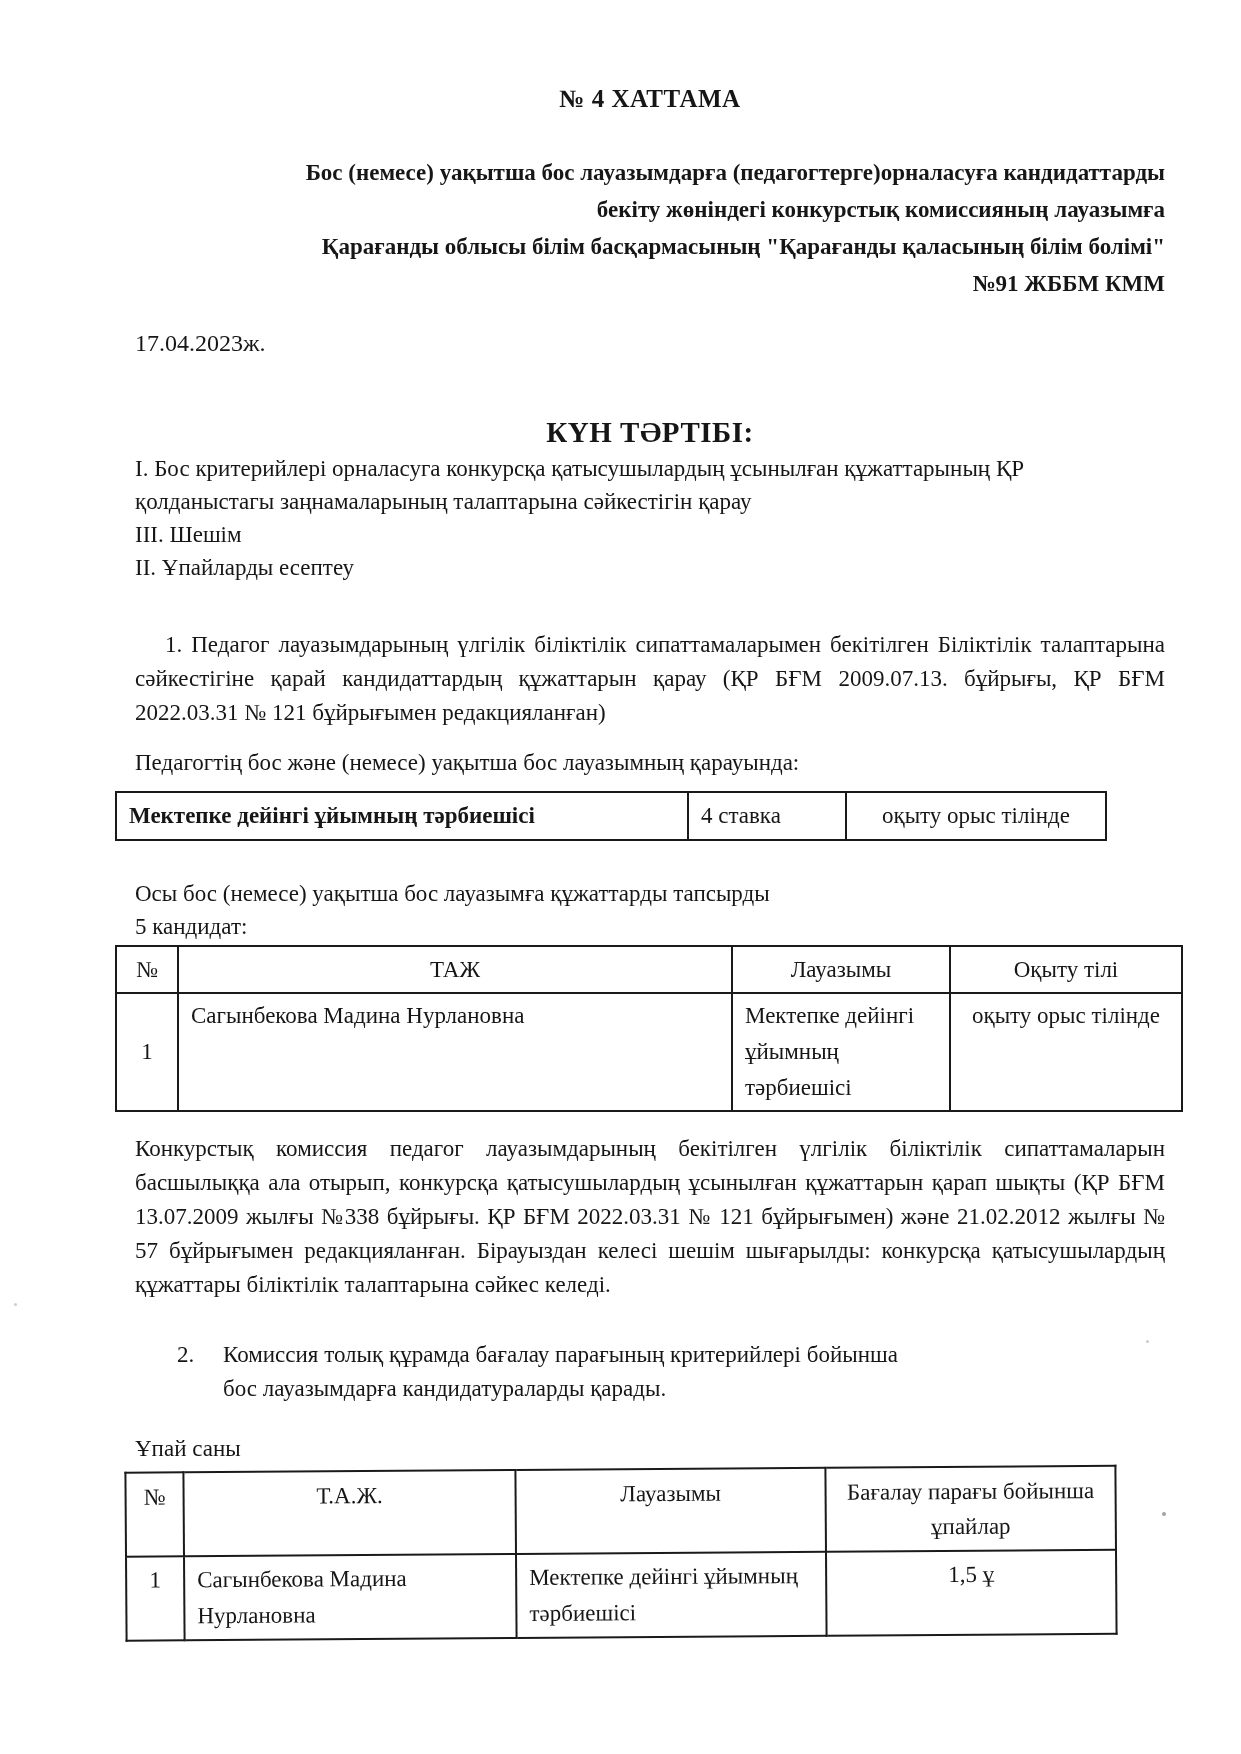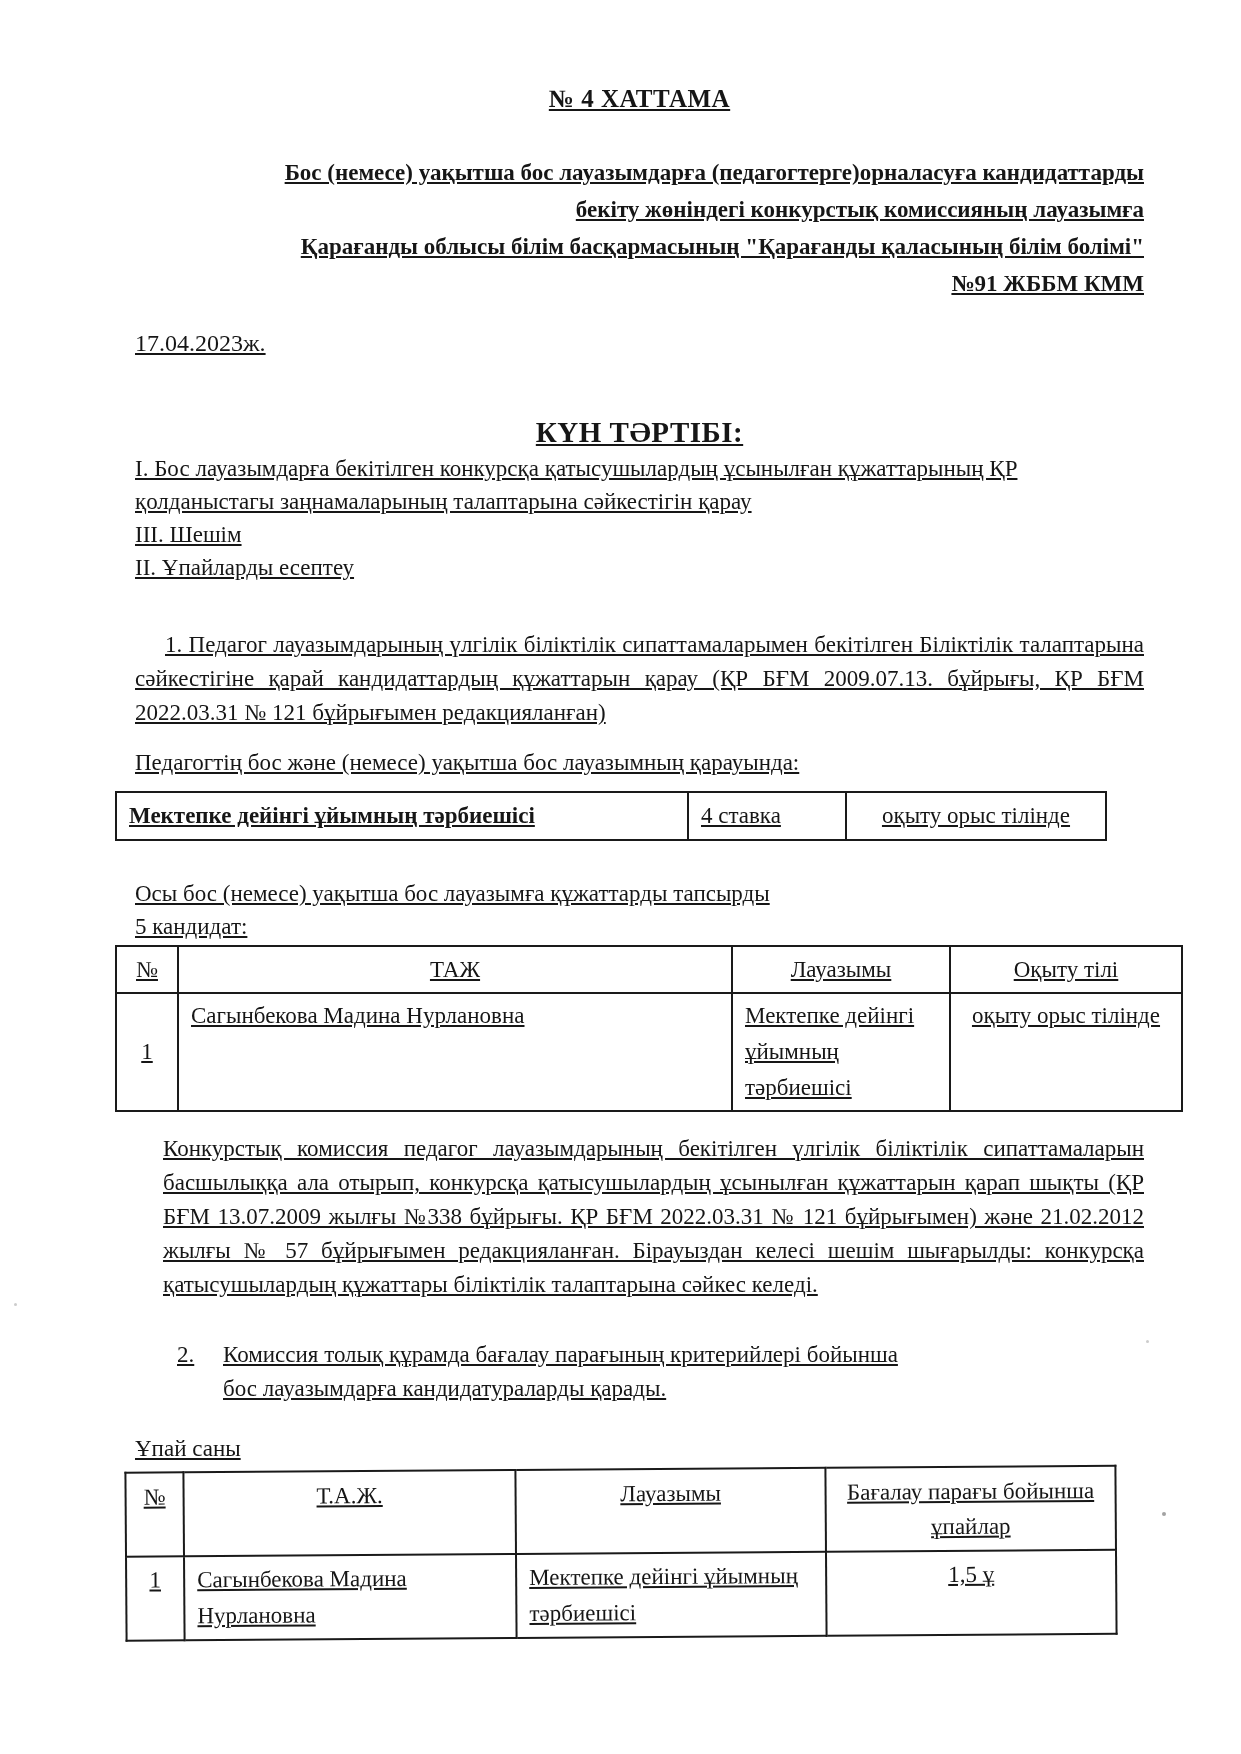--- a/index.html
+++ b/index.html
@@ -5,21 +5,21 @@
   html,body{margin:0;padding:0;background:#e8e8e8;}
   .page{
     position:relative;
     width:1241px;height:1754px;
     background:#ffffff;
     font-family:"Liberation Serif","DejaVu Serif",serif;
     color:#161616;
     overflow:hidden;
     box-sizing:border-box;
   }
-  .content{padding:84px 97px 0 135px;text-decoration:underline;}
+  .content{padding:84px 76px 0 135px;}
   .doc-title{
     text-align:center;font-weight:bold;font-size:25px;line-height:30px;
     letter-spacing:.5px;margin:0;
   }
   .doc-subtitle{
     margin-top:40px;text-align:right;font-weight:bold;
     font-size:23px;line-height:37px;
   }
   .doc-date{margin-top:26px;font-size:24px;line-height:30px;}
   .agenda-heading{
@@ -42,21 +42,21 @@
   .tbl-vacancy .c-lang{width:260px;text-align:center;}
   .cand-intro{margin-top:36px;font-size:23px;line-height:33px;}
   .tbl-cand{margin-top:2px;}
   .tbl-cand th{height:47px;text-align:center;vertical-align:middle;padding:2px 8px;}
   .tbl-cand td{vertical-align:top;padding:4px 12px;line-height:36px;}
   .tbl-cand .c-num{width:62px;text-align:center;}
   .tbl-cand .c-name{width:554px;}
   .tbl-cand .c-pos{width:218px;}
   .tbl-cand .c-lang{width:232px;text-align:center;}
   .tbl-cand td.c-num{vertical-align:middle;}
-  .para-2{margin-top:20px;margin-left:28px;}
+  .para-2{margin-top:20px;}
   .item-2{margin-top:36px;display:flex;font-size:23px;line-height:34px;}
   .item-2 .num{margin-left:42px;width:46px;flex:none;}
   .item-2 .txt{width:696px;}
   .scores-label{margin-top:26px;font-size:23px;line-height:33px;}
   .tbl-scores{margin-top:4px;margin-left:-10px;transform:rotate(-0.4deg);transform-origin:40% 50%;}
   .tbl-scores th{height:76px;text-align:center;vertical-align:top;padding:6px 10px;line-height:35px;}
   .tbl-scores td{vertical-align:top;padding:5px 12px;line-height:36px;}
   .tbl-scores .c-num{width:58px;text-align:center;}
   .tbl-scores .c-name{width:332px;}
   .tbl-scores .c-pos{width:310px;}
@@ -79,21 +79,21 @@
       <div>бекіту жөніндегі конкурстық комиссияның лауазымға</div>
       <div>Қарағанды облысы білім басқармасының "Қарағанды қаласының білім болімі"</div>
       <div>№91 ЖББМ  КММ</div>
     </div>
 
     <div class="doc-date">17.04.2023ж.</div>
 
     <div class="agenda-heading">КҮН ТӘРТІБІ:</div>
 
     <div class="agenda-list">
-      <div>I. Бос лауазымдарға бекітілген конкурсқа қатысушылардың ұсынылған құжаттарының ҚР қолданыстагы заңнамаларының талаптарына сәйкестігін қарау</div>
+      <div>I. Бос критерийлері орналасуга конкурсқа қатысушылардың ұсынылған құжаттарының ҚР қолданыстагы заңнамаларының талаптарына сәйкестігін қарау</div>
       <div>III. Шешім</div>
       <div>II. Ұпайларды есептеу</div>
     </div>
 
     <div class="para para-1">1.  Педагог лауазымдарының үлгілік біліктілік сипаттамаларымен бекітілген Біліктілік талаптарына сәйкестігіне қарай кандидаттардың құжаттарын қарау (ҚР БҒМ 2009.07.13. бұйрығы, ҚР БҒМ 2022.03.31 № 121 бұйрығымен редакцияланған)</div>
 
     <div class="vacancy-intro">Педагогтің  бос және (немесе) уақытша бос лауазымның  қарауында:</div>
 
     <table class="tbl tbl-vacancy">
       <tbody>

